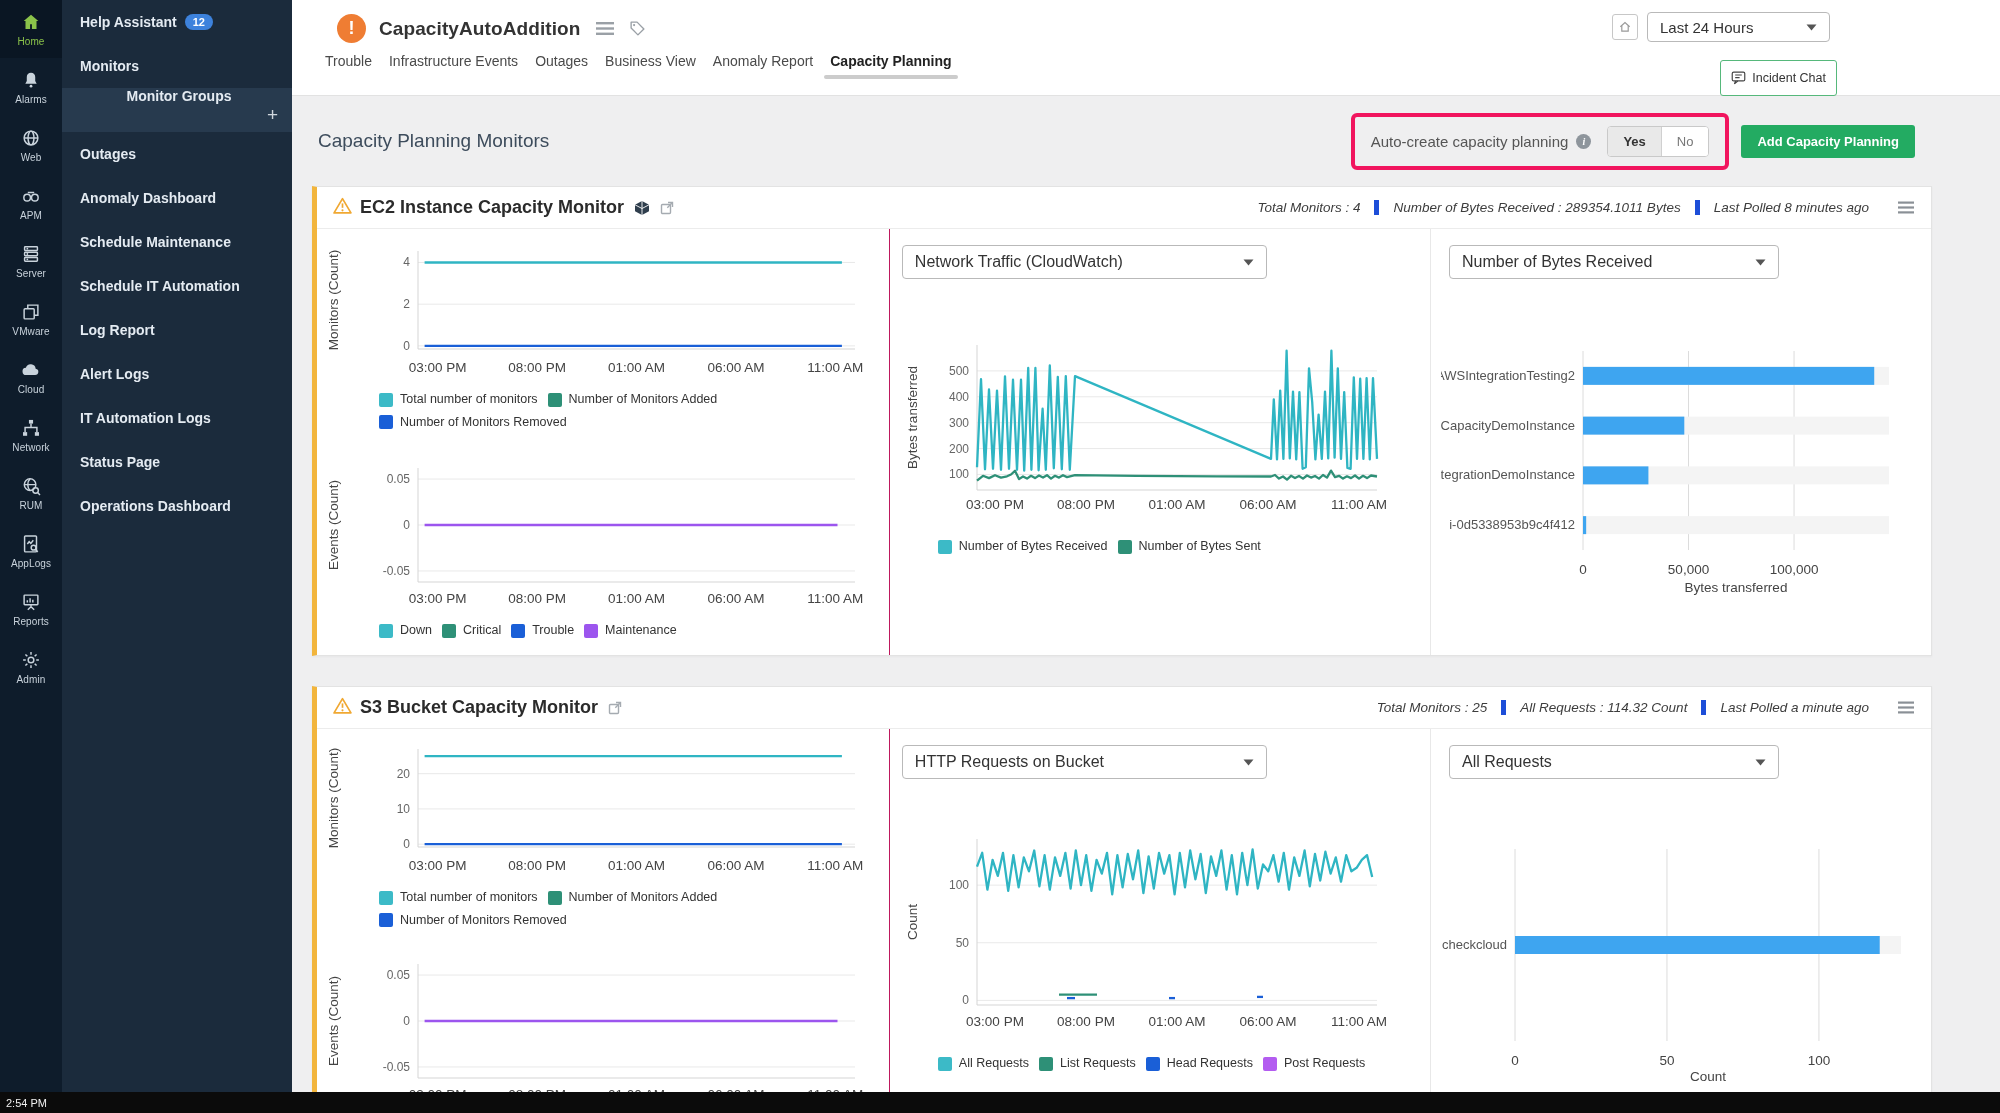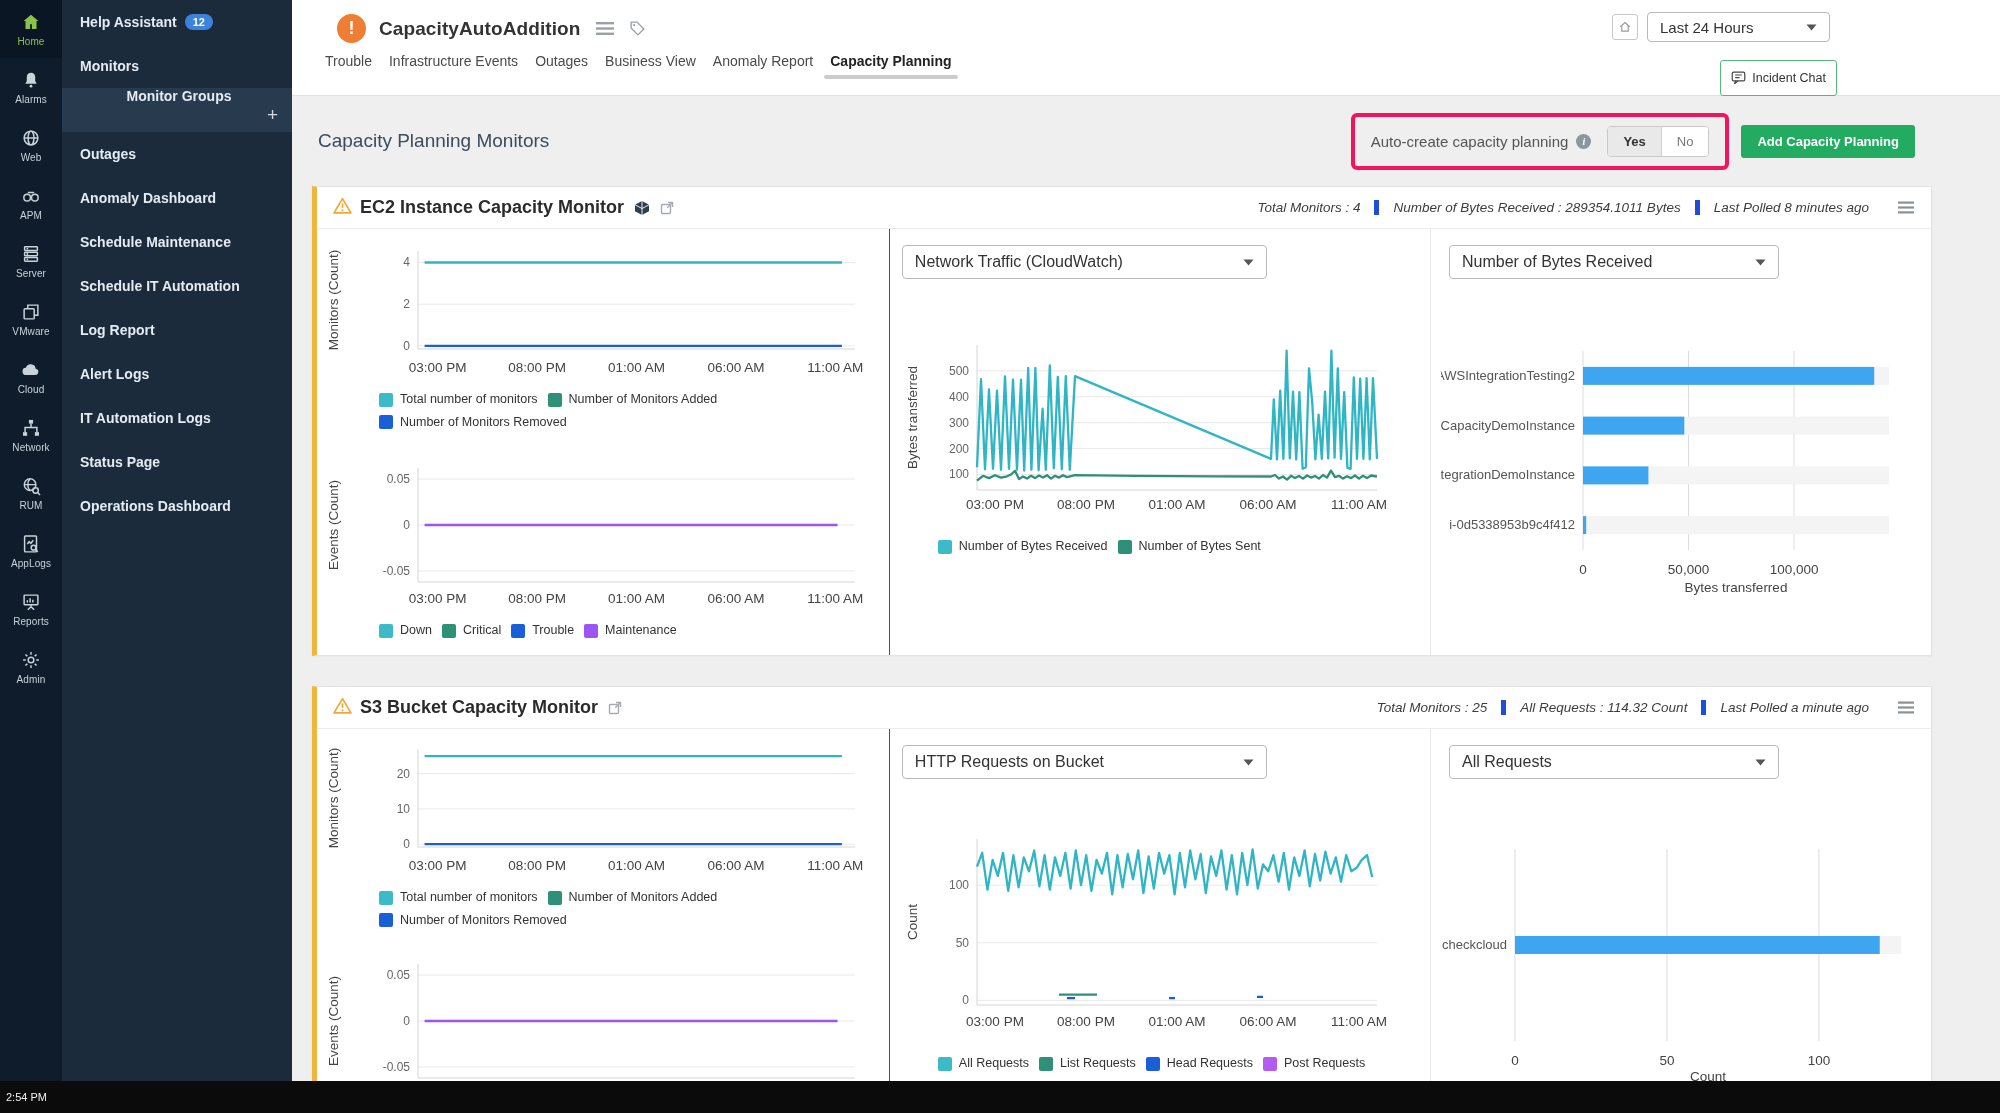--- a/index.html
+++ b/index.html
@@ -83,21 +83,21 @@
 
   
   svg text.tick  { font-family:"Liberation Sans",sans-serif; font-size:12px; fill:#666; }
   svg text.xtick { font-family:"Liberation Sans",sans-serif; font-size:13.5px; fill:#444; }
   svg text.axlab { font-family:"Liberation Sans",sans-serif; font-size:13.5px; fill:#444; }
   svg text.cat   { font-family:"Liberation Sans",sans-serif; font-size:13px; fill:#555; }
   svg line.grid  { stroke:#e9e9e9; stroke-width:1; }
   svg line.axis  { stroke:#d5d5d5; stroke-width:1; }
 
   
-  .strip { position:absolute; left:0; bottom:0; width:2000px; height:32px; background:#0b0b0b; z-index:9; display:flex; align-items:center; }
+  .strip { position:absolute; left:0; bottom:0; width:2000px; height:21px; background:#0b0b0b; z-index:9; display:flex; align-items:center; }
   .strip-time { color:#f0f0f0; font-size:11px; padding-left:6px; }
 </style>
 </head>
 <body>
 
 <div id="app">
 
   <nav class="rail" id="rail">
       <div class="rail-item active">
         <svg class="ric" viewBox="0 0 24 24" fill="none" stroke="currentColor" stroke-width="1.6">

